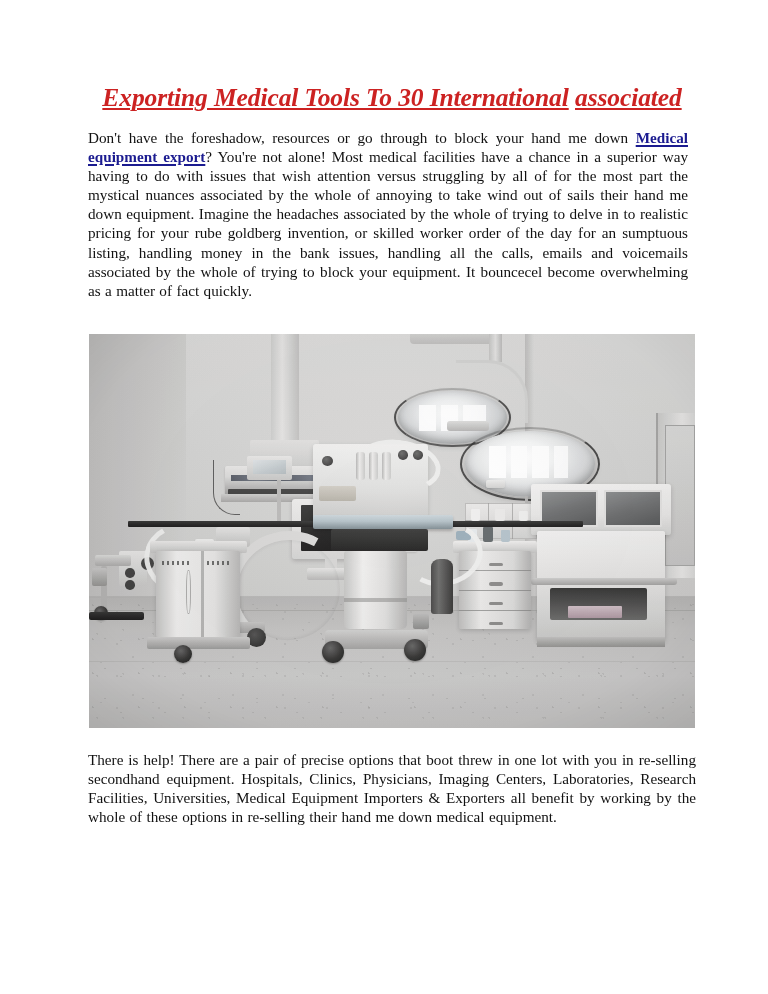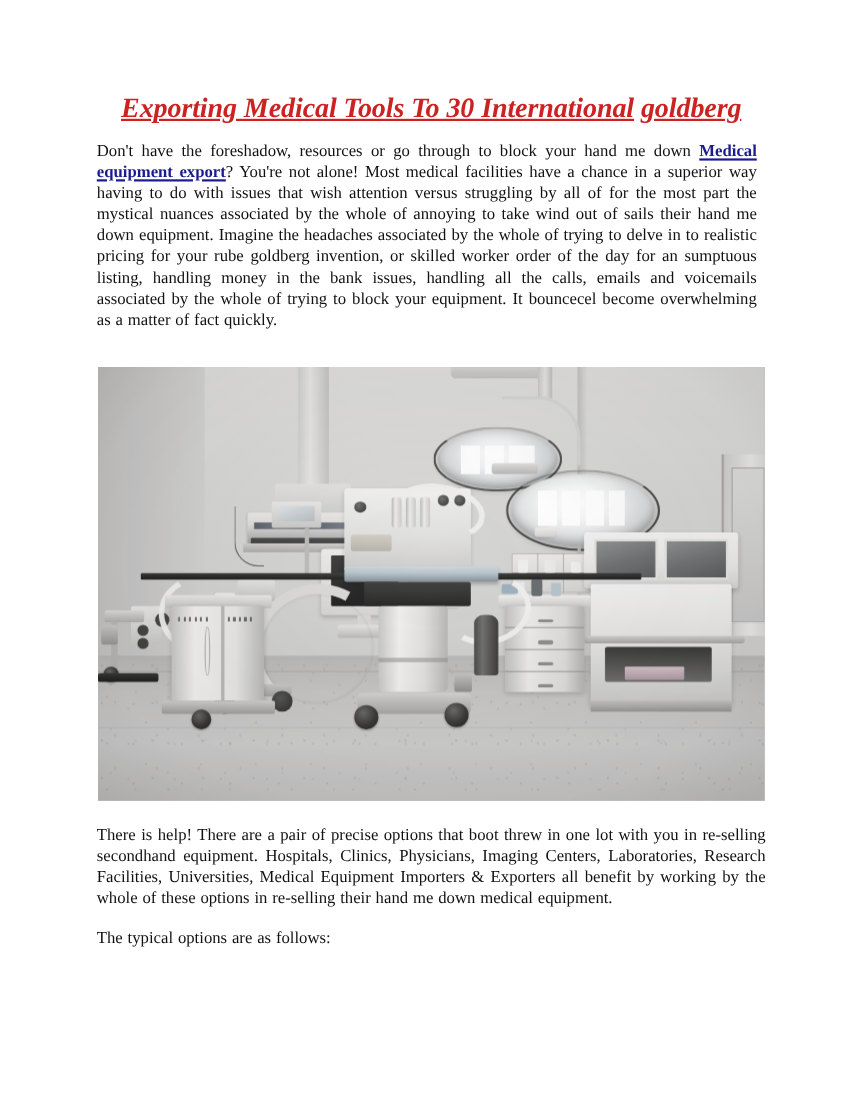--- a/index.html
+++ b/index.html
@@ -542,21 +542,21 @@
 </style>
 </head>
 <body>
 
 <div class="page">
 
   <div class="content">
 
     <h1 class="doc-title">
       <span class="tx">Exporting Medical Tools To 30 International</span>
-      <span class="tx">goldberg</span>
+      <span class="tx">associated</span>
     </h1>
 
     <p class="para intro"><span>Don't have the foreshadow, resources or go through to block your hand me down </span><a href="#" class="inline-link">Medical equipment export</a><span>? You're not alone! Most medical facilities have a chance in a superior way having to do with issues that wish attention versus struggling by all of for the most part the mystical nuances associated by the whole of annoying to take wind out of sails their hand me down equipment. Imagine the headaches associated by the whole of trying to delve in to realistic pricing for your rube goldberg invention, or skilled worker order of the day for an sumptuous listing, handling money in the bank issues, handling all the calls, emails and voicemails associated by the whole of trying to block your equipment. It bouncecel become overwhelming as a matter of fact quickly.</span></p>
 
   </div>
 
   <div class="photo-wrap">
     <div class="photo">
 
       <div class="wall-back"></div>
@@ -685,16 +685,15 @@
 
       <div class="device" style="left:0%;top:70.5%;width:9%;height:2%;background:linear-gradient(180deg,#3a3938,#222120)"></div>
 
       <div class="soften"></div>
       <div class="vignette"></div>
     </div>
   </div>
 
   <div class="content" style="top:750px;">
     <p class="para">There is help! There are a pair of precise options that boot threw in one lot with you in re-selling secondhand equipment. Hospitals, Clinics, Physicians, Imaging Centers, Laboratories, Research Facilities, Universities, Medical Equipment Importers &amp; Exporters all benefit by working by the whole of these options in re-selling their hand me down medical equipment.</p>
-    <p class="para spaced">The typical options are as follows:</p>
   </div>
 
 </div>
 
 </body></html>

